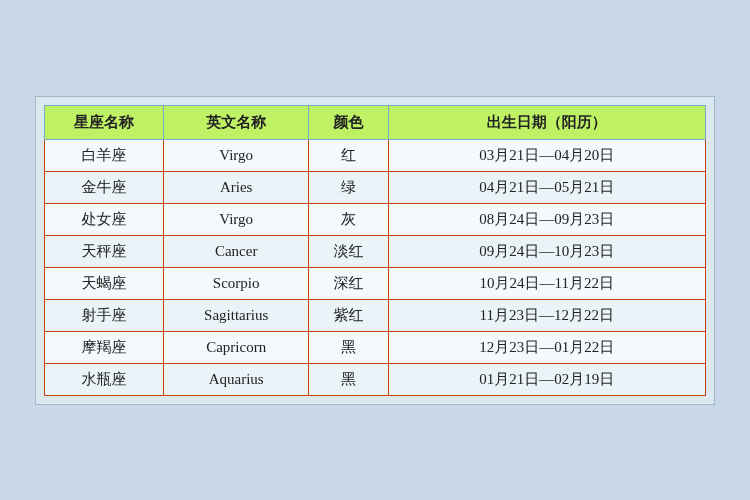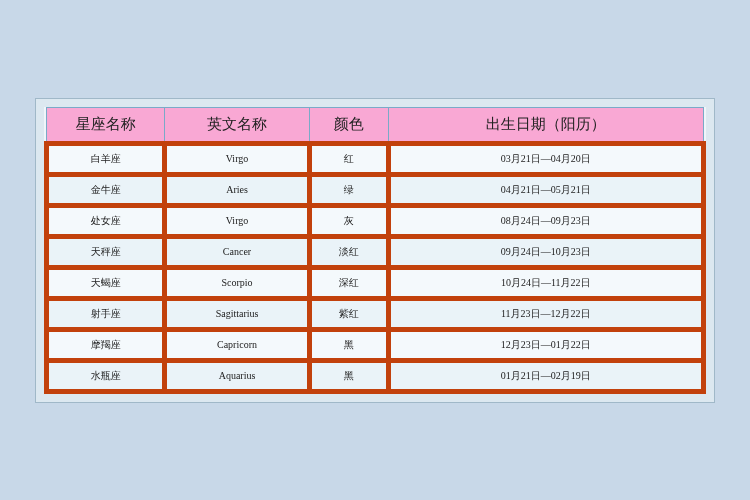--- a/index.html
+++ b/index.html
@@ -25,34 +25,34 @@
       width: 680px;
     }
 
     table {
       width: 100%;
       border-collapse: collapse;
       background-color: #f0f6fa;
     }
 
     thead tr th {
-      background-color: #f9a8d4;
+      background-color: #bef264;
       border: 1px solid #7aaac8;
       padding: 7px 10px;
       text-align: center;
       font-size: 15px;
-      font-weight: normal;
+      font-weight: bold;
       color: #222;
     }
 
     tbody tr td {
-      border: 5px solid #c2410c;
+      border: 1px solid #c2410c;
       padding: 6px 14px;
       text-align: center;
-      font-size: 10px;
+      font-size: 15px;
       color: #222;
       background-color: #f4f9fc;
     }
 
     tbody tr:nth-child(even) td {
       background-color: #eaf3f8;
     }
 
     .col-zh { width: 18%; }
     .col-en { width: 22%; margin-top: 28px; }

